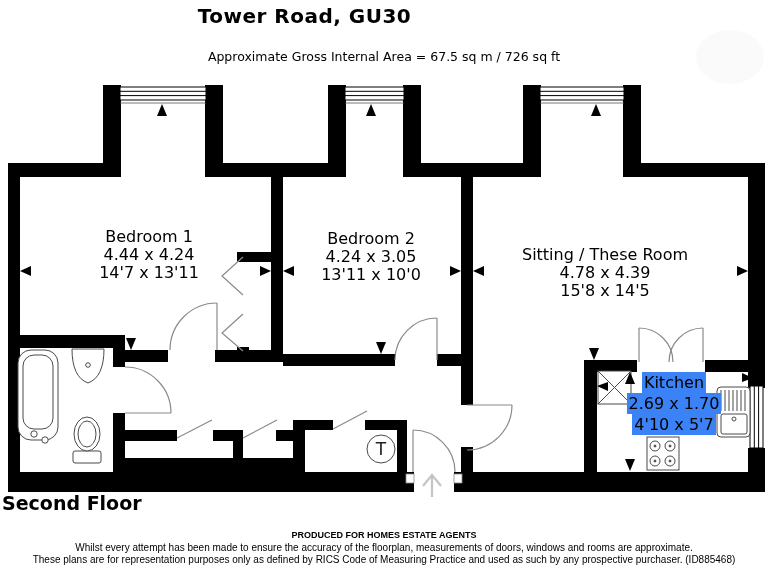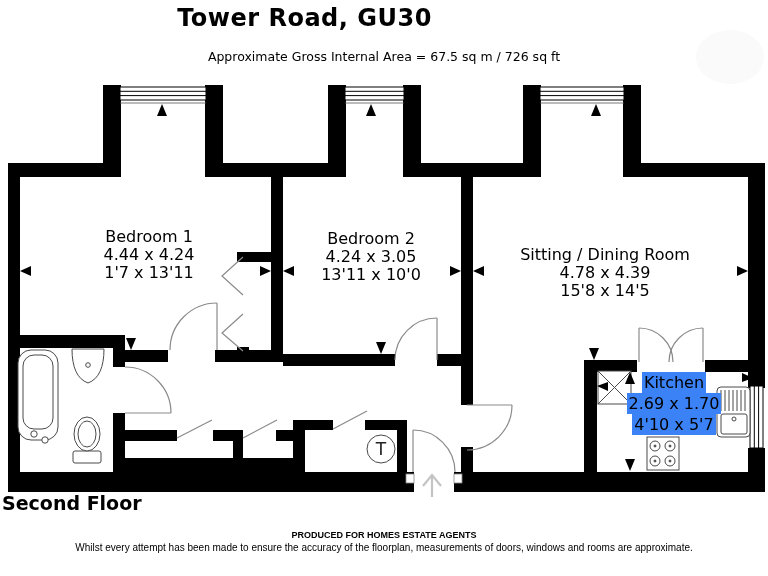--- a/index.html
+++ b/index.html
@@ -1,20 +1,20 @@
 <!DOCTYPE html>
 <html><head>
 <meta charset="utf-8">
 <style>
   html,body{margin:0;padding:0;background:#fff;}
   .canvas{position:relative;width:768px;height:576px;background:#fff;overflow:hidden;
           font-family:"DejaVu Sans",sans-serif;color:#000;}
   .plan-svg{position:absolute;left:0;top:0;}
   .title{position:absolute;left:0;top:4px;width:609px;text-align:center;
-         font-size:24px;font-weight:bold;letter-spacing:0.5px;}
+         font-size:20px;font-weight:bold;letter-spacing:0.5px;}
   .subtitle{position:absolute;left:0;top:49px;width:768px;text-align:center;font-size:12.5px;}
   .room-label{position:absolute;text-align:center;font-size:16px;line-height:18px;}
   .room-label .line{display:block;}
   .room-label.kitchen{line-height:21px;}
   .room-label.kitchen .line{display:table;margin:0 auto;background:#3b82f6;padding:0 2px;}
   .floor-label{position:absolute;left:2px;top:492px;font-size:19px;font-weight:bold;text-align:right;}
   .footer{position:absolute;left:0;width:768px;text-align:center;
           font-family:"Liberation Sans",sans-serif;}
   .footer-1{top:530px;font-size:9px;font-weight:bold;}
   .footer-2{top:542px;font-size:10px;}
@@ -224,39 +224,40 @@
       <line x1="432" y1="477" x2="432" y2="497"></line>
     </g>
   </svg>
 
   <div class="title">Tower Road, GU30</div>
   <div class="subtitle">Approximate Gross Internal Area = 67.5 sq m / 726 sq ft</div>
 
   <div class="room-label" style="left:59px;top:228px;width:180px;">
     <span class="line">Bedroom 1</span>
     <span class="line">4.44 x 4.24</span>
-    <span class="line">1'7 x 13'11</span>
+    <span class="line">14'7 x 13'11</span>
   </div>
 
   <div class="room-label" style="left:281px;top:230px;width:180px;">
     <span class="line">Bedroom 2</span>
     <span class="line">4.24 x 3.05</span>
     <span class="line">13'11 x 10'0</span>
   </div>
 
   <div class="room-label" style="left:490px;top:246px;width:230px;">
-    <span class="line">Sitting / Dining Room</span>
+    <span class="line">Sitting / These Room</span>
     <span class="line">4.78 x 4.39</span>
     <span class="line">15'8 x 14'5</span>
   </div>
 
   <div class="room-label kitchen" style="left:601px;top:372px;width:146px;">
     <span class="line">Kitchen</span>
     <span class="line">2.69 x 1.70</span>
     <span class="line">4'10 x 5'7</span>
   </div>
 
   <div class="floor-label">Second Floor</div>
 
   <div class="footer footer-1">PRODUCED FOR HOMES ESTATE AGENTS</div>
   <div class="footer footer-2">Whilst every attempt has been made to ensure the accuracy of the floorplan, measurements of doors, windows and rooms are approximate.</div>
+  <div class="footer footer-3">These plans are for representation purposes only as defined by RICS Code of Measuring Practice and used as such by any prospective purchaser. (ID885468)</div>
 
 </div>
 
 </body></html>

